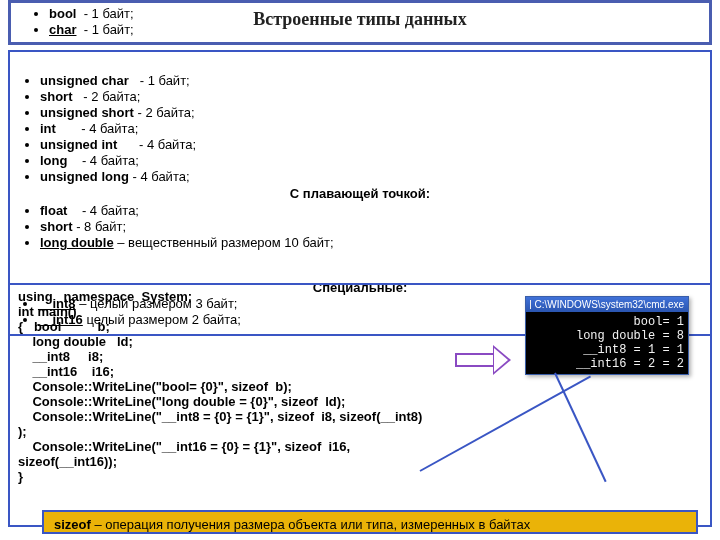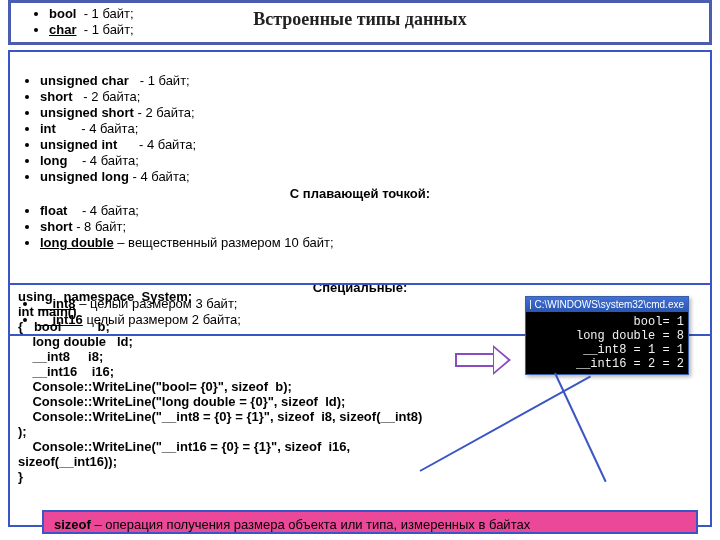--- a/index.html
+++ b/index.html
@@ -79,21 +79,21 @@
     font-family: Arial, sans-serif;
     font-weight: bold;
     font-size: 13px;
     white-space: pre;
   }
   .sizeof-panel {
     position: absolute;
     left: 42px; right: 22px; bottom: 6px;
     height: 24px;
     border: 2px solid #3a56c4;
-    background: #ec4899;
+    background: #eab308;
     padding: 4px 10px;
     font-size: 13px;
     line-height: 18px;
   }
   .arrow {
     position: absolute;
     left: 455px; top: 345px;
     width: 60px; height: 30px;
   }
   .arrow-body {

